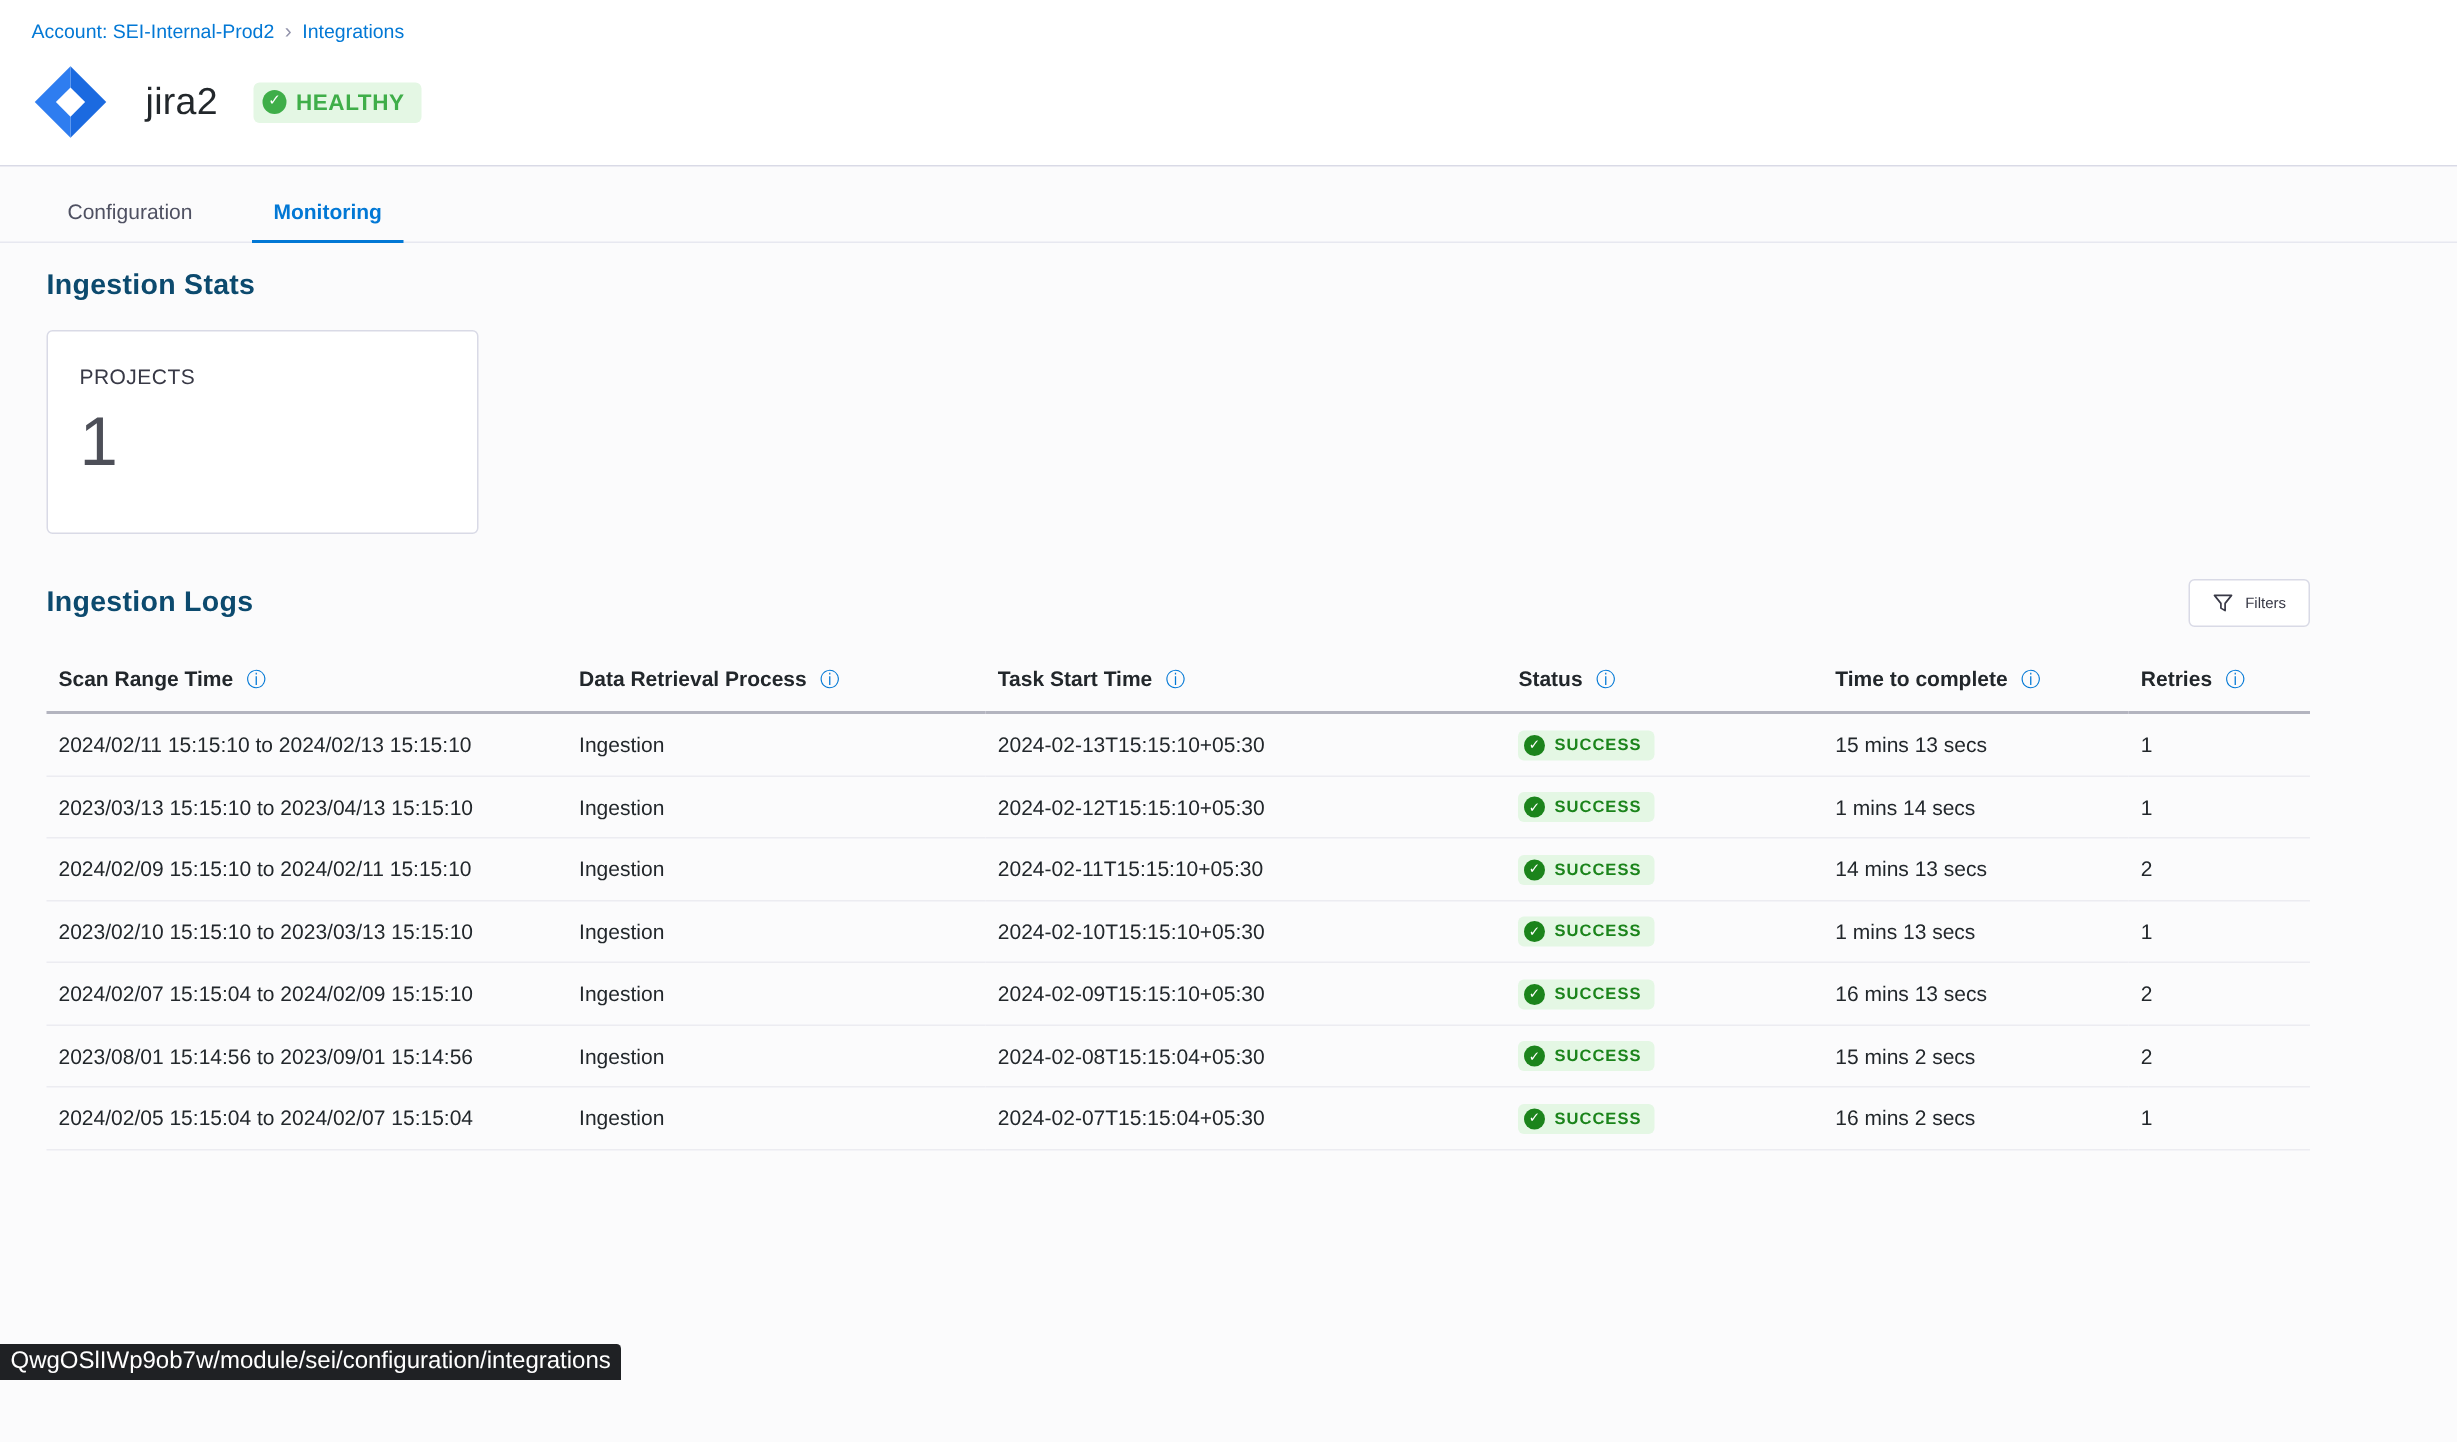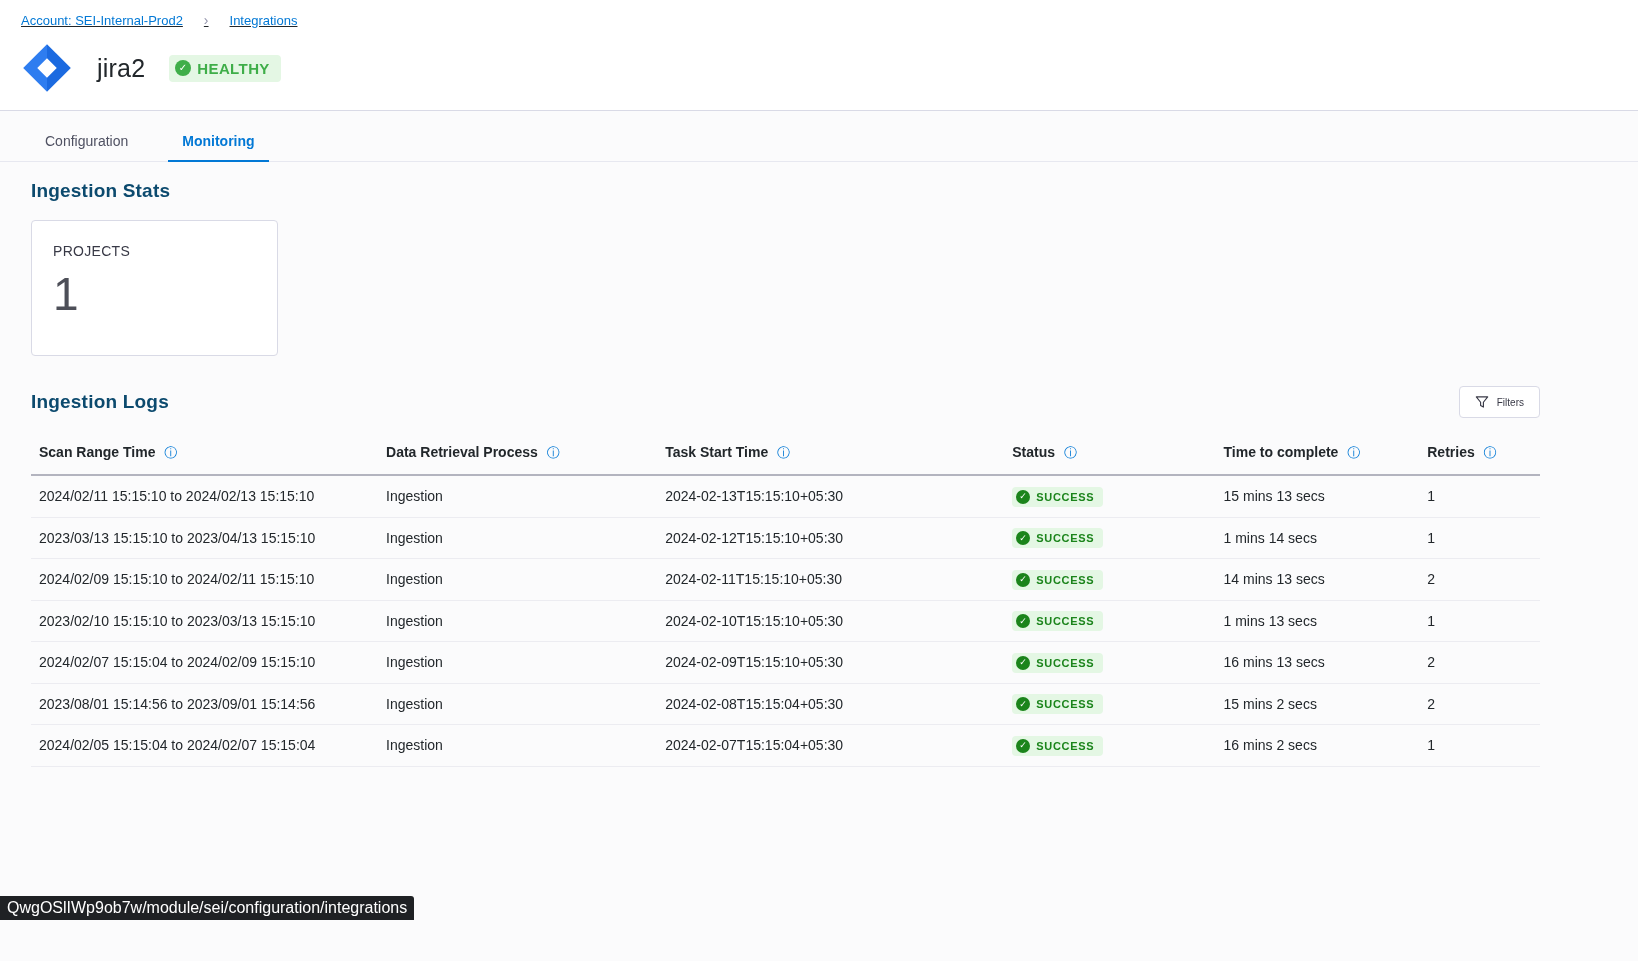--- a/index.html
+++ b/index.html
@@ -14,22 +14,21 @@
   }
   
   .topbar {
     background: #ffffff;
     border-bottom: 1px solid #d9dae6;
     padding: 13px 21px 16px 21px;
   }
   .breadcrumb {
     font-size: 13px;
     display: flex;
-    gap: 21px;
-    text-decoration: underline;
+    gap: 7px;
   }
   .breadcrumb a {
     color: #0278d5;
     text-decoration: none;
     cursor: pointer;
   }
   .crumb-sep {
     color: #9293ab;
     font-size: 14px;
     line-height: 1;
@@ -100,21 +99,21 @@
     color: #0c4a6e;
     letter-spacing: 0.2px;
   }
   .cards {
     display: flex;
     gap: 21px;
     margin-top: 18px;
     margin-bottom: 30px;
   }
   .stat-card {
-    width: 247px;
+    width: 288px;
     height: 136px;
     background: #ffffff;
     border: 1px solid #d9dae6;
     border-radius: 4px;
     padding: 22px 21px;
   }
   .stat-label {
     font-size: 14px;
     color: #383946;
     letter-spacing: 0.3px;

